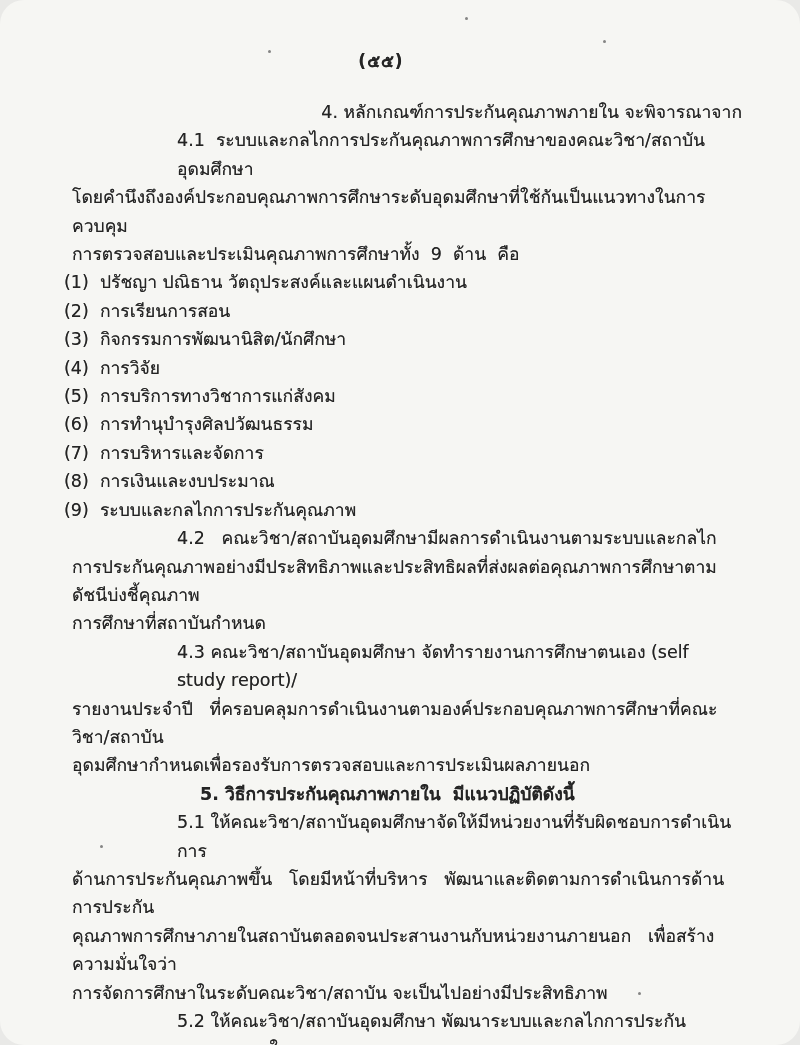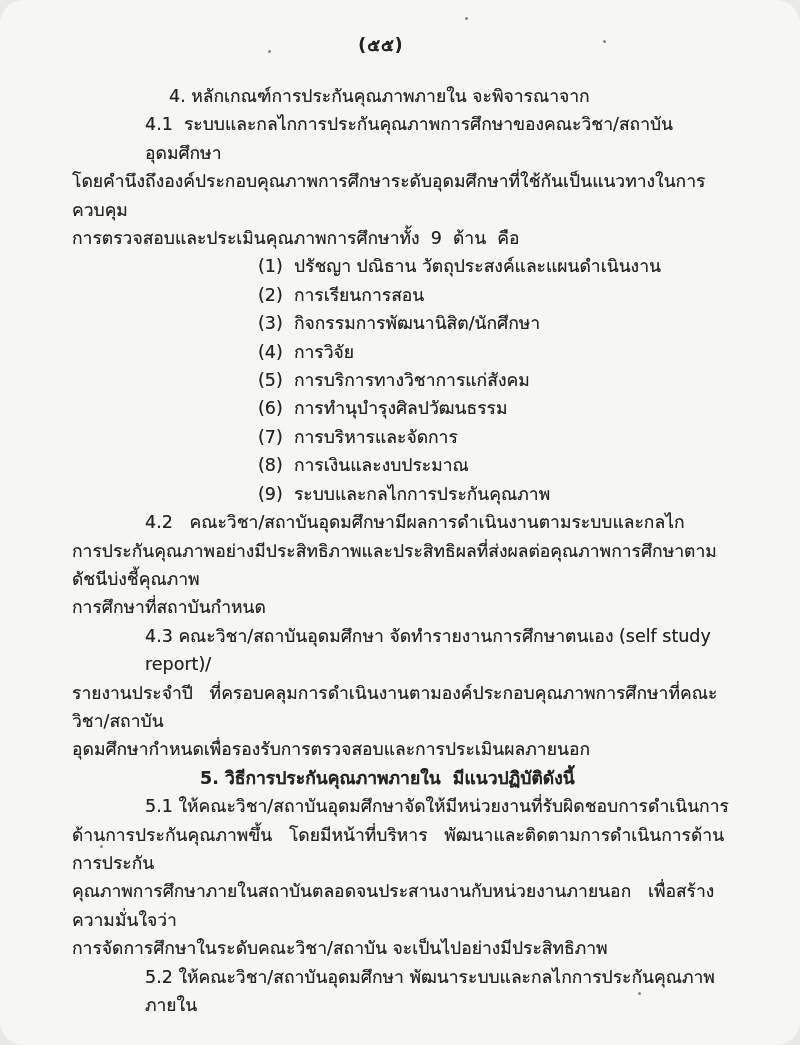--- a/index.html
+++ b/index.html
@@ -10,43 +10,43 @@
   }
   .page {
     position: relative;
     width: 800px;
     height: 1045px;
     margin: 0 auto;
     background: #f6f6f3;
     color: #242424;
     overflow: hidden;
     box-sizing: border-box;
-    padding: 31px 58px 0 64px;
+    padding: 47px 58px 0 64px;
     text-shadow: 0 0 0.5px rgba(20,20,20,0.55);
     border-radius: 24px;
   }
   .page-number {
     text-align: center;
     font-size: 17px;
     font-weight: bold;
     letter-spacing: 1px;
     margin-bottom: 24px;
     transform: translateX(-22px);
   }
   .doc-body {
     font-size: 17.5px;
     line-height: 28.4px;
     white-space: pre-wrap;
   }
   .line { min-height: 28.4px; }
   .indent-flush   { margin-left: 8px; }
-  .indent-heading { margin-left: 105px; }
+  .indent-heading { margin-left: 105px; text-align: right; }
   .indent-heading5{ margin-left: 136px; font-weight: bold; }
-  .indent-sub     { margin-left: 81px; }
-  .indent-list    { margin-left: 194px; }
+  .indent-sub     { margin-left: 113px; }
+  .indent-list    { }
   .speck {
     position: absolute;
     width: 3px;
     height: 3px;
     border-radius: 50%;
     background: rgba(40,40,40,0.55);
   }
 </style>
 </head>
 <body>

